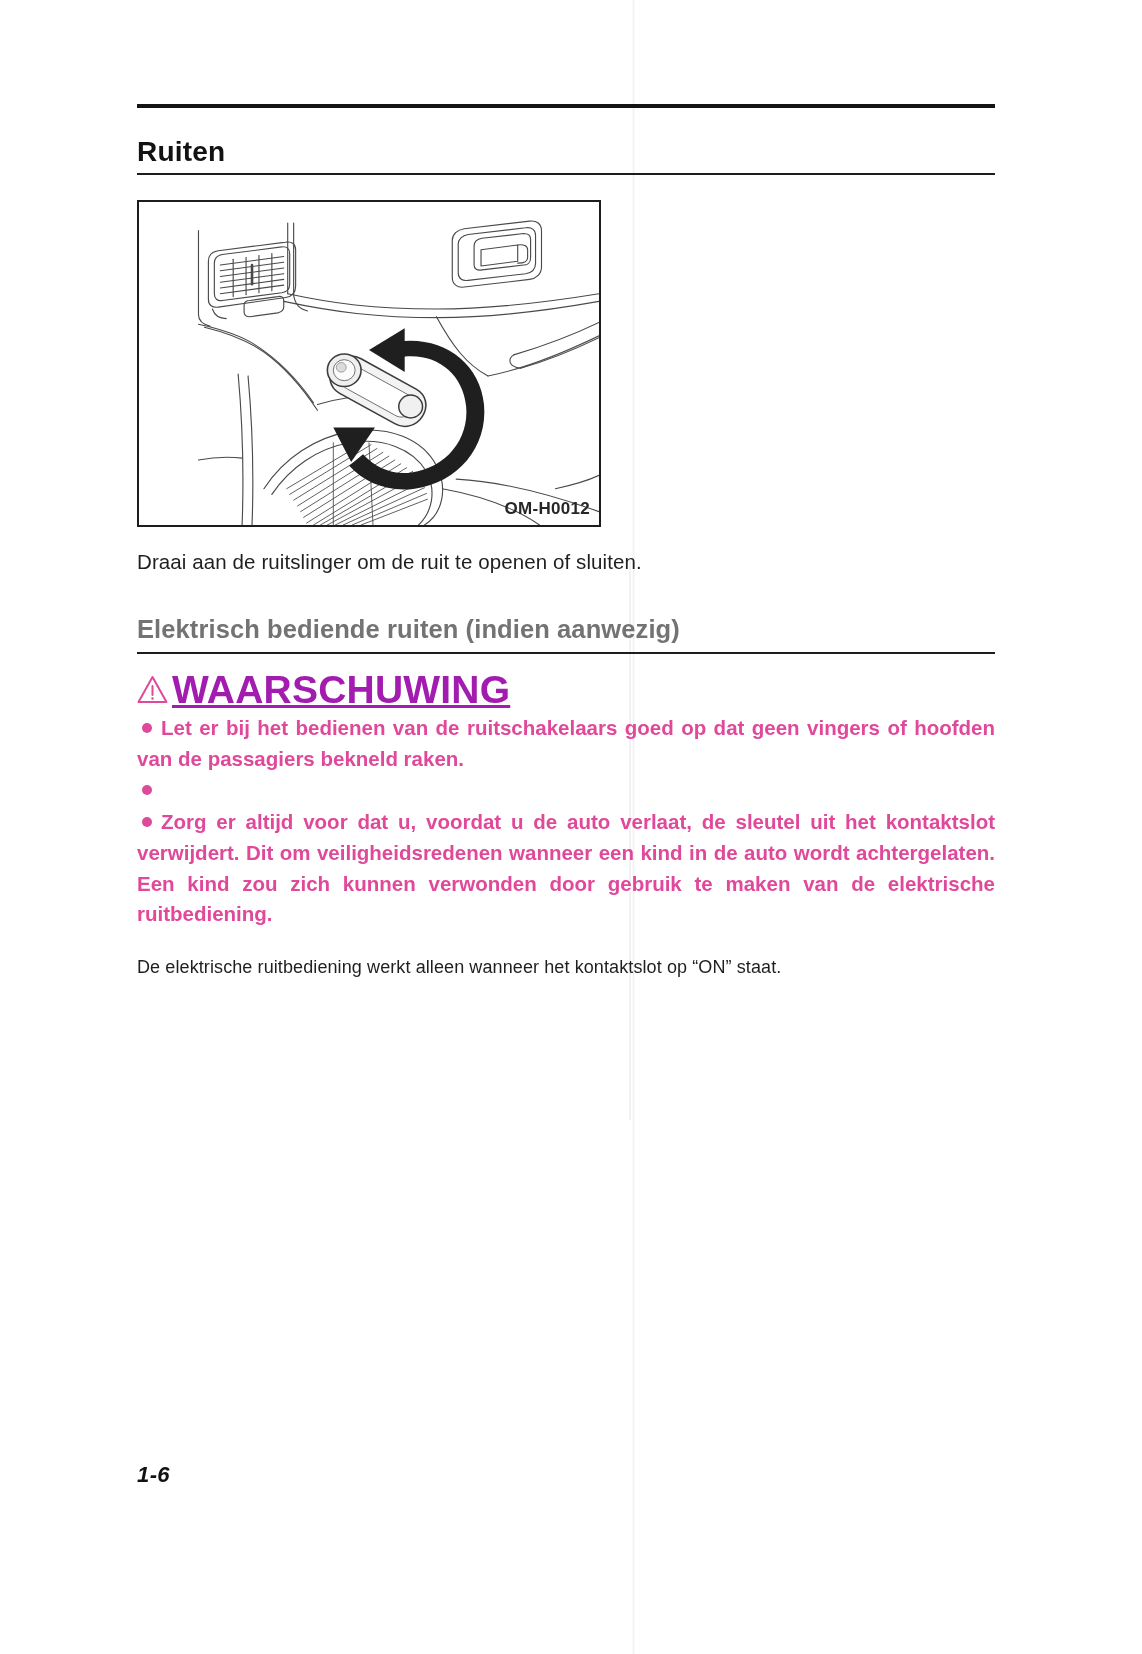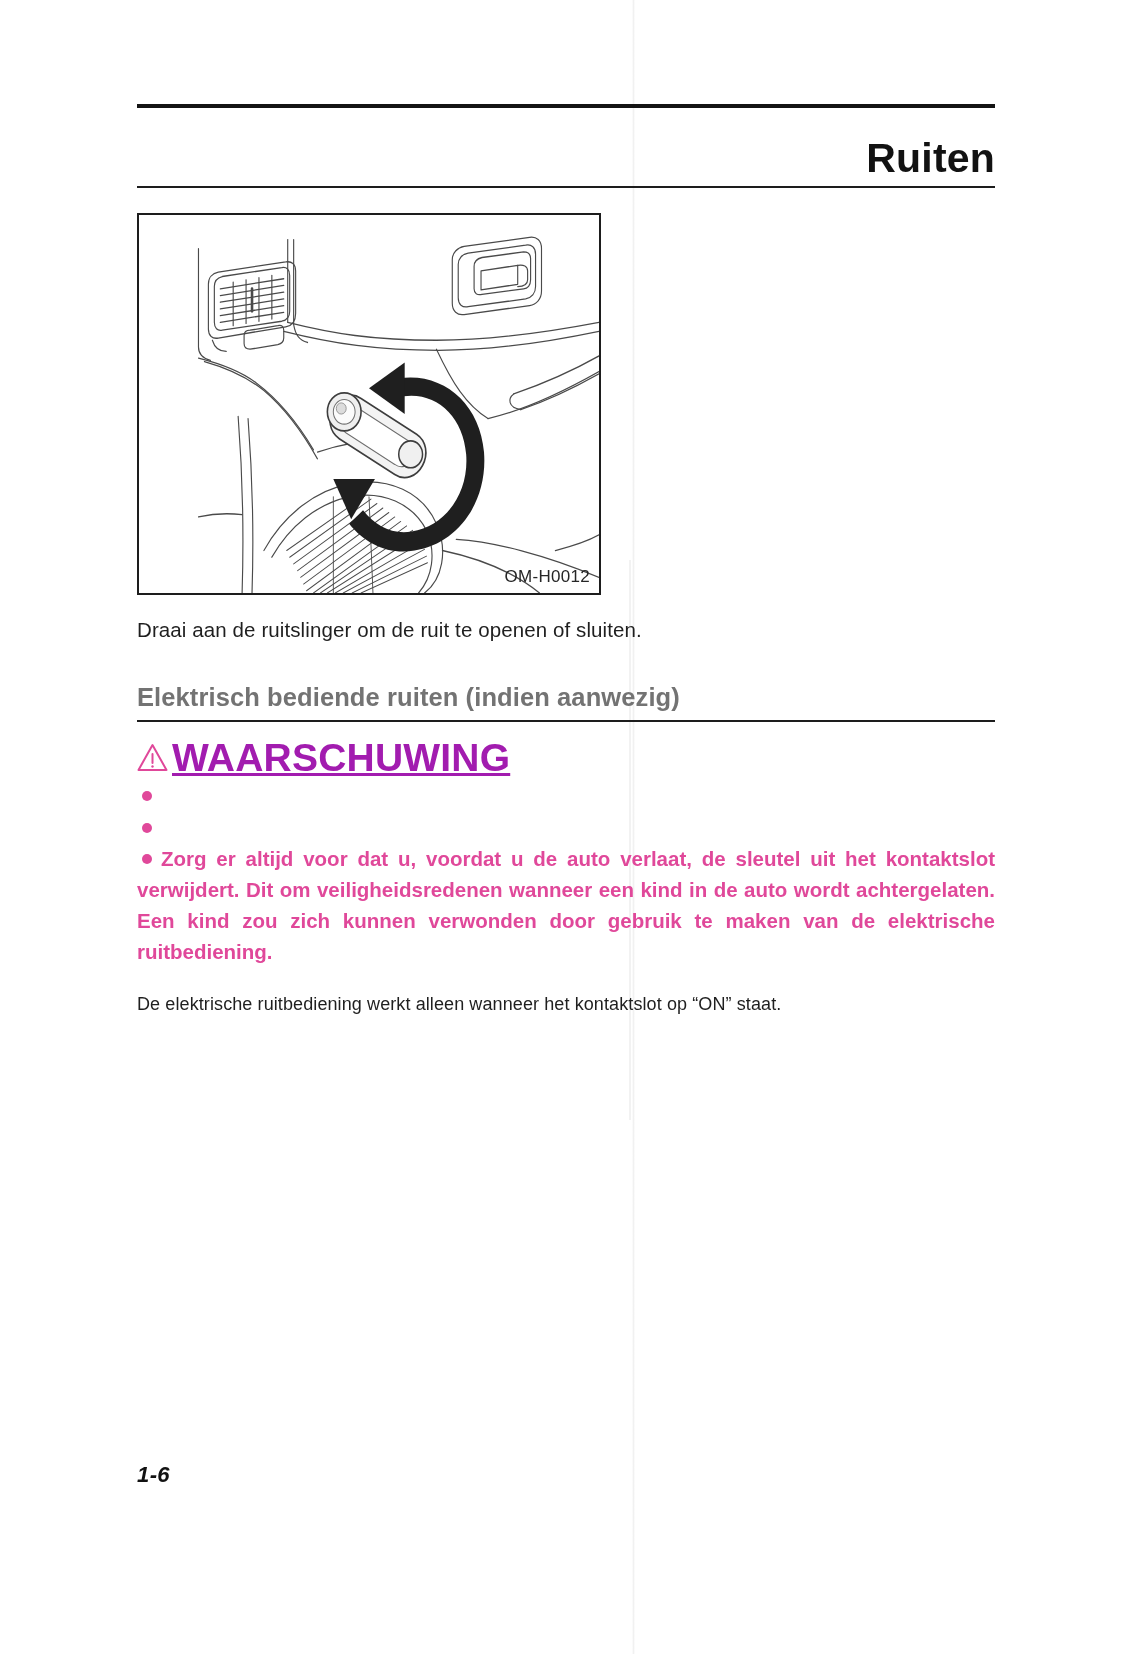--- a/index.html
+++ b/index.html
@@ -48,44 +48,44 @@
     height: 4px;
     background: #141414;
     width: 858px;
   }
 
   
   .title-block {
     margin-top: 30px;
   }
   .page-title {
-    font-size: 41px;
+    font-size: 28px;
     font-weight: bold;
     letter-spacing: 0.2px;
     color: #121212;
     line-height: 1.0;
     padding-bottom: 7px;
-    text-align: right;
   }
   .rule-thin {
     height: 2px;
     background: #1d1d1d;
     width: 858px;
   }
 
   
   .figure {
     position: relative;
     margin-top: 25px;
     width: 464px;
-    height: 382px;
+    height: 327px;
     border: 2px solid #1d1d1d;
     box-sizing: border-box;
     background: #ffffff;
     overflow: hidden;
+    font-weight: bold;
   }
   .figure svg {
     position: absolute;
     left: 0;
     top: 0;
     width: 100%;
     height: 100%;
   }
   .fig-code {
     position: absolute;
@@ -326,21 +326,21 @@
     <div class="warning-head">
       <svg class="warn-tri" viewBox="0 0 31 29">
         <path d="M15.5 2 L29.5 27 L1.5 27 Z" fill="none" stroke="#e0489a" stroke-width="2" stroke-linejoin="round"></path>
         <path d="M15.5 11 L15.5 20" stroke="#e0489a" stroke-width="2" stroke-linecap="round"></path>
         <circle cx="15.5" cy="23.5" r="1.2" fill="#e0489a"></circle>
       </svg>
       <div class="warning-title">WAARSCHUWING</div>
     </div>
 
     <ul class="warn-list">
-      <li class="warn-item"><span class="bullet"></span></li>
+      <li class="warn-item"><span class="bullet"></span><span>Let er bij het bedienen van de ruitschakelaars goed op dat geen vingers of hoofden van de passagiers bekneld raken.</span></li>
       <li class="warn-item"><span class="bullet"></span></li>
       <li class="warn-item"><span class="bullet"></span><span>Zorg er altijd voor dat u, voordat u de auto verlaat, de sleutel uit het kontaktslot verwijdert. Dit om veiligheidsredenen wanneer een kind in de auto wordt achtergelaten. Een kind zou zich kunnen verwonden door gebruik te maken van de elektrische ruitbediening.</span></li>
     </ul>
   </div>
 
   <div class="closing">De elektrische ruitbediening werkt alleen wanneer het kontaktslot op “ON” staat.</div>
 
 </div>
 
 <div class="page-number">1-6</div>

